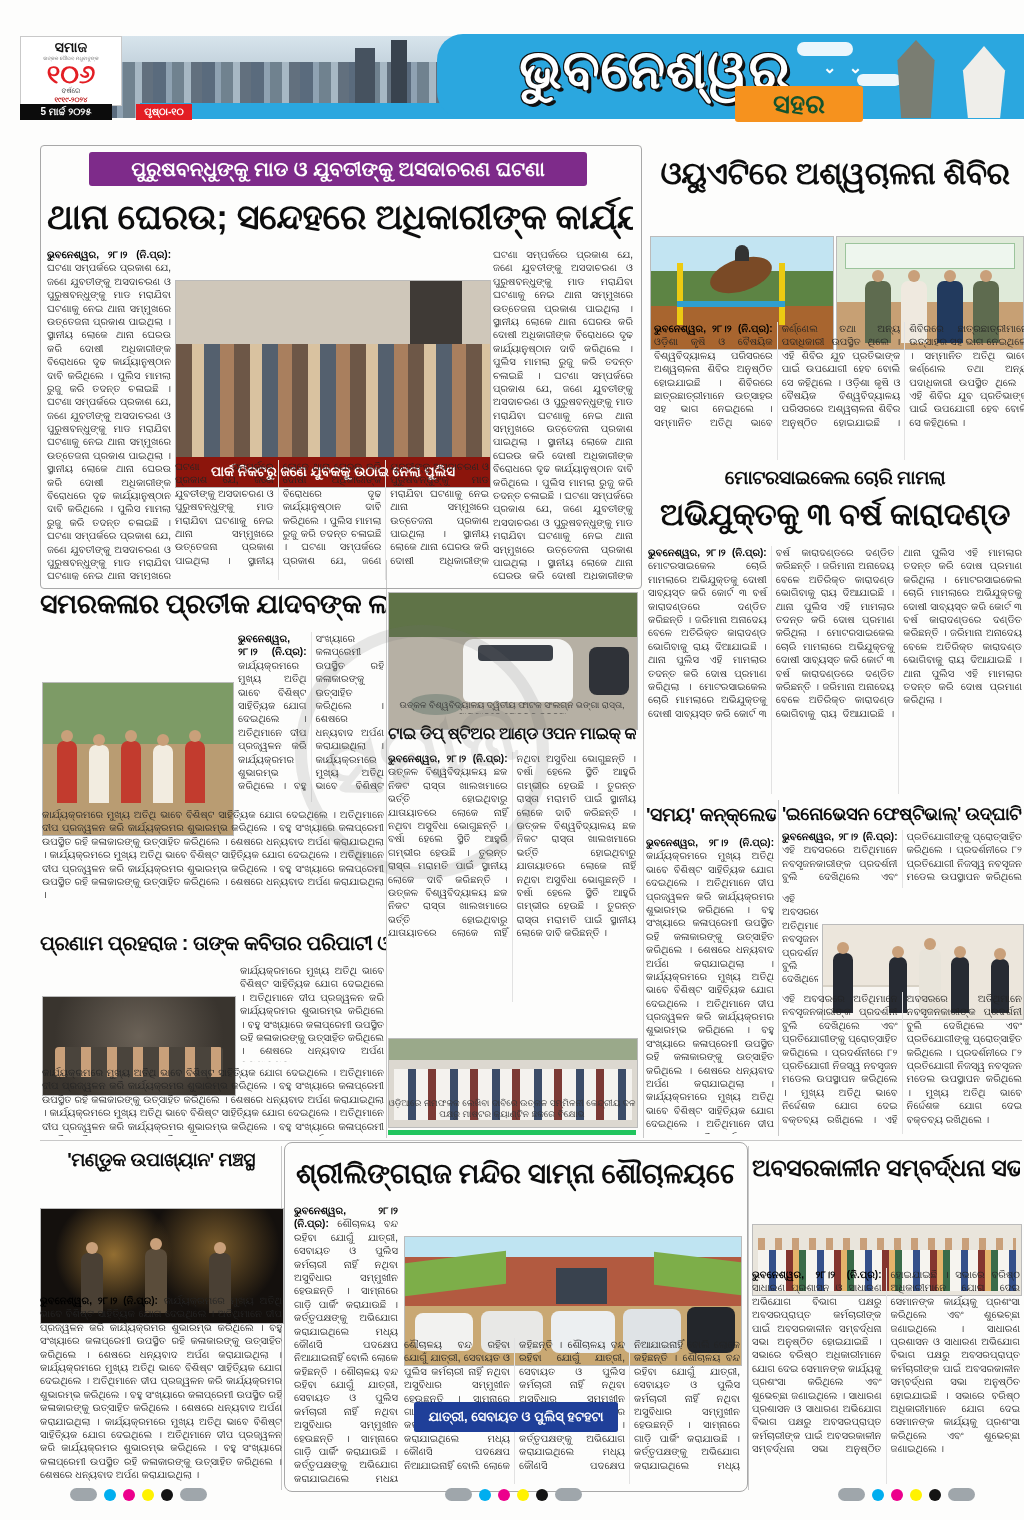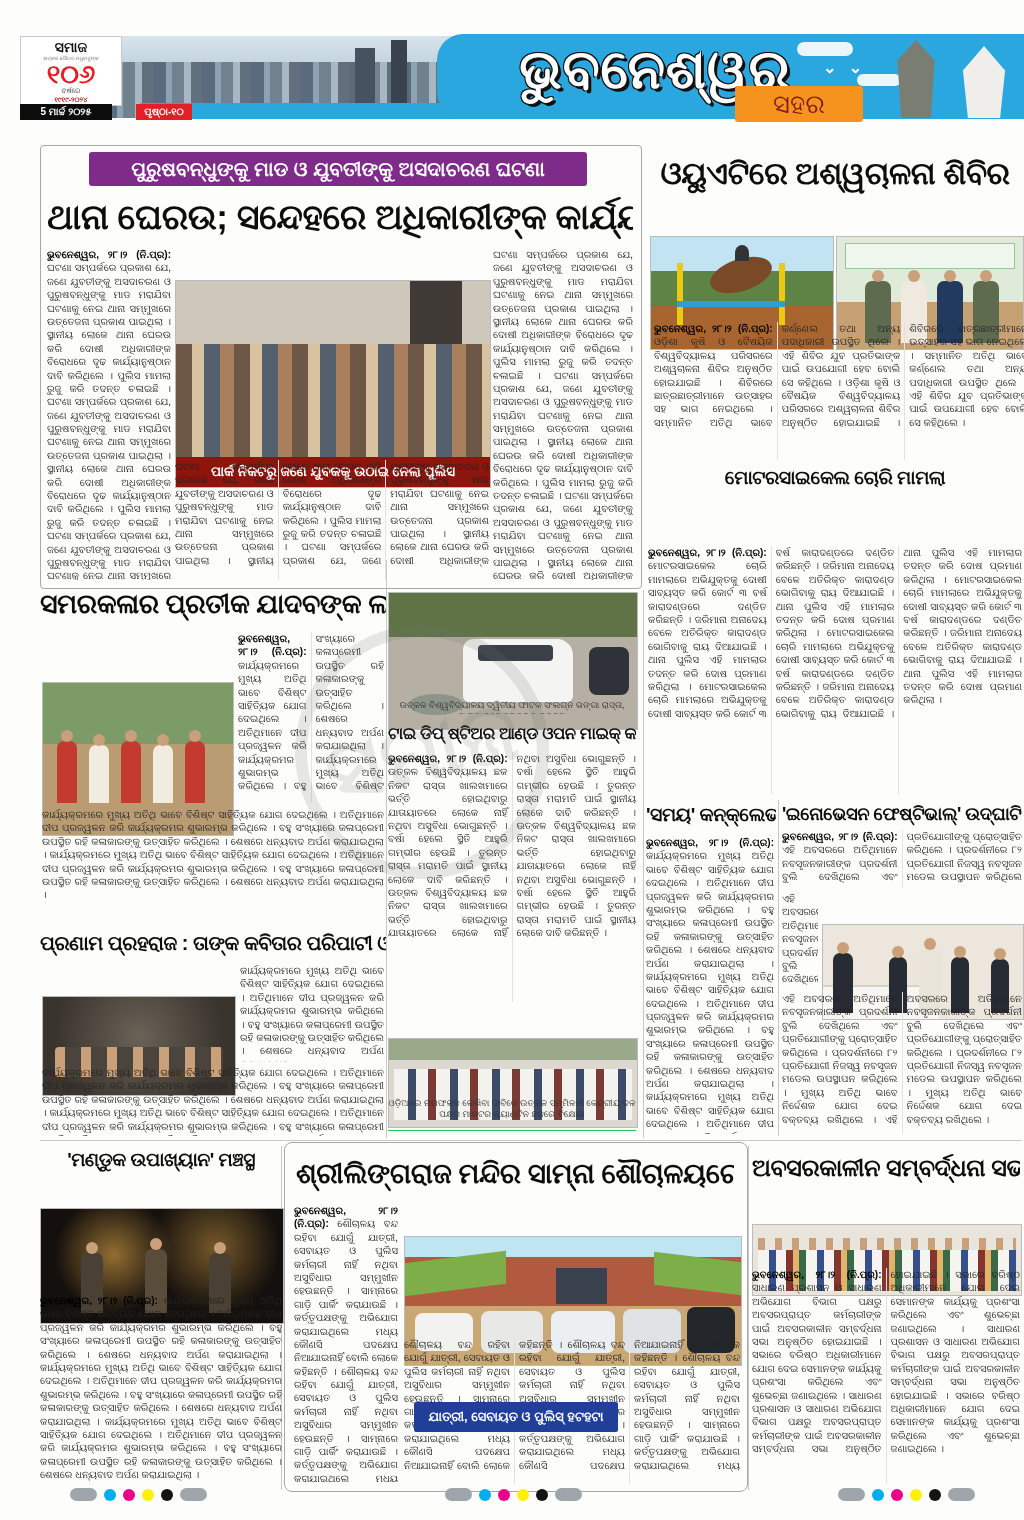--- a/index.html
+++ b/index.html
@@ -8,21 +8,21 @@
   .abs{position:absolute;}
   
   .skyline{background:linear-gradient(180deg,#d7e4ec 0%,#b9c9d4 55%,#9db0bd 100%);}
   .bldg{position:absolute;left:0;right:0;bottom:0;height:68%;
         background:repeating-linear-gradient(90deg,#5a6b7d 0 13px,#8fa2b2 13px 19px,#70828f 19px 31px,#a7b8c4 31px 38px,#62707e 38px 49px);}
   .tower{position:absolute;background:#46525f;}
   .strip{background:#2BA7DF;}
   .banner{background:#2BA7DF;border-radius:26px 0 0 26px;}
   .city-title{color:#fff;font-weight:800;font-size:54px;letter-spacing:1px;white-space:nowrap;
         text-shadow:3px 3px 0 #111,-1px -1px 0 #111,1px -1px 0 #111,-1px 1px 0 #111;}
-  .sec-box{background:#F6921E;color:#7f1d1d;font-size:26px;font-weight:400;display:flex;
+  .sec-box{background:#F6921E;color:#14532d;font-size:26px;font-weight:700;display:flex;
         align-items:center;justify-content:center;border-radius:3px;}
   .temple{position:absolute;bottom:0;}
   .t-dark{background:#7a7d72;clip-path:polygon(50% 0,80% 26%,74% 100%,26% 100%,20% 26%);}
   .t-white{background:#efeeea;clip-path:polygon(50% 0,84% 34%,76% 100%,24% 100%,16% 34%);}
   .cloud{position:absolute;background:#fff;border-radius:20px;opacity:.9;}
   .birds{position:absolute;color:#fff;font-size:16px;font-weight:700;letter-spacing:4px;}
   .logo-box{background:#fff;border:1px solid #c9c9c9;text-align:center;overflow:hidden;}
   .logo-name{font-weight:800;font-size:14px;color:#111;line-height:15px;margin-top:3px;}
   .logo-tag{font-size:5px;color:#666;line-height:6px;}
   .logo-years{color:#E31E24;font-size:26px;font-weight:800;line-height:26px;}
@@ -131,20 +131,21 @@
     <span class="fig" style="left:64px;top:44px;width:26px;height:62px;background:#efe9df;"></span>
     <span class="fig" style="left:100px;top:44px;width:26px;height:62px;background:#223a5e;"></span>
     <span class="fig" style="left:136px;top:44px;width:26px;height:62px;background:#5e6b4f;"></span>
   </div>
   <div class="abs body-t cols3" style="left:648px;top:322px;width:374px;height:138px;margin-left:6px;">
     <b class="dl">ଭୁବନେଶ୍ୱର, ୨୮।୨ (ନି.ପ୍ର):</b>
     <span>ଓଡ଼ିଶା କୃଷି ଓ ବୈଷୟିକ ବିଶ୍ୱବିଦ୍ୟାଳୟ ପରିସରରେ ଅଶ୍ୱଚାଳନା ଶିବିର ଅନୁଷ୍ଠିତ ହୋଇଯାଇଛି । ଶିବିରରେ ଛାତ୍ରଛାତ୍ରୀମାନେ ଉତ୍ସାହର ସହ ଭାଗ ନେଇଥିଲେ । ସମ୍ମାନିତ ଅତିଥି ଭାବେ କର୍ଣ୍ଣେଲ ତଥା ଅନ୍ୟ ପଦାଧିକାରୀ ଉପସ୍ଥିତ ଥିଲେ । ଏହି ଶିବିର ଯୁବ ପ୍ରତିଭାଙ୍କ ପାଇଁ ଉପଯୋଗୀ ହେବ ବୋଲି ସେ କହିଥିଲେ । ଓଡ଼ିଶା କୃଷି ଓ ବୈଷୟିକ ବିଶ୍ୱବିଦ୍ୟାଳୟ ପରିସରରେ ଅଶ୍ୱଚାଳନା ଶିବିର ଅନୁଷ୍ଠିତ ହୋଇଯାଇଛି । ଶିବିରରେ ଛାତ୍ରଛାତ୍ରୀମାନେ ଉତ୍ସାହର ସହ ଭାଗ ନେଇଥିଲେ । ସମ୍ମାନିତ ଅତିଥି ଭାବେ କର୍ଣ୍ଣେଲ ତଥା ଅନ୍ୟ ପଦାଧିକାରୀ ଉପସ୍ଥିତ ଥିଲେ । ଏହି ଶିବିର ଯୁବ ପ୍ରତିଭାଙ୍କ ପାଇଁ ଉପଯୋଗୀ ହେବ ବୋଲି ସେ କହିଥିଲେ ।</span>
   </div>
 
   <div class="abs hl" style="left:648px;top:466px;width:374px;height:24px;font-size:19px;line-height:24px;">ମୋଟରସାଇକେଲ ଚୋରି ମାମଲା</div>
+  <div class="abs hl" style="left:648px;top:490px;width:374px;height:50px;font-size:31px;line-height:50px;">ଅଭିଯୁକ୍ତକୁ ୩ ବର୍ଷ କାରାଦଣ୍ଡ</div>
   <div class="abs body-t cols3" style="left:648px;top:546px;width:374px;height:248px;">
     <b class="dl">ଭୁବନେଶ୍ୱର, ୨୮।୨ (ନି.ପ୍ର):</b>
     <span>ମୋଟରସାଇକେଲ ଚୋରି ମାମଲାରେ ଅଭିଯୁକ୍ତକୁ ଦୋଷୀ ସାବ୍ୟସ୍ତ କରି କୋର୍ଟ ୩ ବର୍ଷ କାରାଦଣ୍ଡରେ ଦଣ୍ଡିତ କରିଛନ୍ତି । ଜରିମାନା ଅନାଦେୟ ବେଳେ ଅତିରିକ୍ତ କାରାଦଣ୍ଡ ଭୋଗିବାକୁ ରାୟ ଦିଆଯାଇଛି । ଥାନା ପୁଲିସ ଏହି ମାମଲାର ତଦନ୍ତ କରି ଦୋଷ ପ୍ରମାଣ କରିଥିଲା । ମୋଟରସାଇକେଲ ଚୋରି ମାମଲାରେ ଅଭିଯୁକ୍ତକୁ ଦୋଷୀ ସାବ୍ୟସ୍ତ କରି କୋର୍ଟ ୩ ବର୍ଷ କାରାଦଣ୍ଡରେ ଦଣ୍ଡିତ କରିଛନ୍ତି । ଜରିମାନା ଅନାଦେୟ ବେଳେ ଅତିରିକ୍ତ କାରାଦଣ୍ଡ ଭୋଗିବାକୁ ରାୟ ଦିଆଯାଇଛି । ଥାନା ପୁଲିସ ଏହି ମାମଲାର ତଦନ୍ତ କରି ଦୋଷ ପ୍ରମାଣ କରିଥିଲା । ମୋଟରସାଇକେଲ ଚୋରି ମାମଲାରେ ଅଭିଯୁକ୍ତକୁ ଦୋଷୀ ସାବ୍ୟସ୍ତ କରି କୋର୍ଟ ୩ ବର୍ଷ କାରାଦଣ୍ଡରେ ଦଣ୍ଡିତ କରିଛନ୍ତି । ଜରିମାନା ଅନାଦେୟ ବେଳେ ଅତିରିକ୍ତ କାରାଦଣ୍ଡ ଭୋଗିବାକୁ ରାୟ ଦିଆଯାଇଛି । ଥାନା ପୁଲିସ ଏହି ମାମଲାର ତଦନ୍ତ କରି ଦୋଷ ପ୍ରମାଣ କରିଥିଲା । ମୋଟରସାଇକେଲ ଚୋରି ମାମଲାରେ ଅଭିଯୁକ୍ତକୁ ଦୋଷୀ ସାବ୍ୟସ୍ତ କରି କୋର୍ଟ ୩ ବର୍ଷ କାରାଦଣ୍ଡରେ ଦଣ୍ଡିତ କରିଛନ୍ତି । ଜରିମାନା ଅନାଦେୟ ବେଳେ ଅତିରିକ୍ତ କାରାଦଣ୍ଡ ଭୋଗିବାକୁ ରାୟ ଦିଆଯାଇଛି । ଥାନା ପୁଲିସ ଏହି ମାମଲାର ତଦନ୍ତ କରି ଦୋଷ ପ୍ରମାଣ କରିଥିଲା ।</span>
   </div>
 
   <div class="abs hl-l" style="left:646px;top:800px;width:130px;height:30px;font-size:19px;line-height:30px;">'ସମୟ' କନ୍‌କ୍ଲେଭ୍</div>
   <div class="abs body-t" style="left:646px;top:836px;width:128px;height:298px;">
     <b class="dl">ଭୁବନେଶ୍ୱର, ୨୮।୨ (ନି.ପ୍ର):</b>
     <span>କାର୍ଯ୍ୟକ୍ରମରେ ମୁଖ୍ୟ ଅତିଥି ଭାବେ ବିଶିଷ୍ଟ ସାହିତ୍ୟିକ ଯୋଗ ଦେଇଥିଲେ । ଅତିଥିମାନେ ଦୀପ ପ୍ରଜ୍ୱଳନ କରି କାର୍ଯ୍ୟକ୍ରମର ଶୁଭାରମ୍ଭ କରିଥିଲେ । ବହୁ ସଂଖ୍ୟାରେ କଳାପ୍ରେମୀ ଉପସ୍ଥିତ ରହି କଳାକାରଙ୍କୁ ଉତ୍ସାହିତ କରିଥିଲେ । ଶେଷରେ ଧନ୍ୟବାଦ ଅର୍ପଣ କରାଯାଇଥିଲା । କାର୍ଯ୍ୟକ୍ରମରେ ମୁଖ୍ୟ ଅତିଥି ଭାବେ ବିଶିଷ୍ଟ ସାହିତ୍ୟିକ ଯୋଗ ଦେଇଥିଲେ । ଅତିଥିମାନେ ଦୀପ ପ୍ରଜ୍ୱଳନ କରି କାର୍ଯ୍ୟକ୍ରମର ଶୁଭାରମ୍ଭ କରିଥିଲେ । ବହୁ ସଂଖ୍ୟାରେ କଳାପ୍ରେମୀ ଉପସ୍ଥିତ ରହି କଳାକାରଙ୍କୁ ଉତ୍ସାହିତ କରିଥିଲେ । ଶେଷରେ ଧନ୍ୟବାଦ ଅର୍ପଣ କରାଯାଇଥିଲା । କାର୍ଯ୍ୟକ୍ରମରେ ମୁଖ୍ୟ ଅତିଥି ଭାବେ ବିଶିଷ୍ଟ ସାହିତ୍ୟିକ ଯୋଗ ଦେଇଥିଲେ । ଅତିଥିମାନେ ଦୀପ ପ୍ରଜ୍ୱଳନ କରି କାର୍ଯ୍ୟକ୍ରମର ଶୁଭାରମ୍ଭ କରିଥିଲେ । ବହୁ ସଂଖ୍ୟାରେ କଳାପ୍ରେମୀ ଉପସ୍ଥିତ ରହି କଳାକାରଙ୍କୁ ଉତ୍ସାହିତ କରିଥିଲେ । ଶେଷରେ ଧନ୍ୟବାଦ ଅର୍ପଣ କରାଯାଇଥିଲା ।</span>
   </div>
@@ -197,21 +198,21 @@
   <div class="abs cap-line" style="left:388px;top:700px;width:248px;height:14px;">ଉତ୍କଳ ବିଶ୍ୱବିଦ୍ୟାଳୟ ଦ୍ୱିତୀୟ ଫାଟକ ସଂଲଗ୍ନ ଭଙ୍ଗା ରାସ୍ତା, ଯାତାୟାତରେ ଲୋକଙ୍କ ଦୁରବସ୍ଥା</div>
   <div class="abs hl" style="left:388px;top:716px;width:248px;height:34px;font-size:16.5px;line-height:34px;">ଟାଇ ଡିପ୍ ଷ୍ଟିଅର ଆଣ୍ଡ ଓପନ ମାଇକ୍ କନେକ୍ଟ କାର୍ଯ୍ୟକ୍ରମ</div>
   <div class="abs body-t cols2" style="left:388px;top:752px;width:248px;height:250px;">
     <b class="dl">ଭୁବନେଶ୍ୱର, ୨୮।୨ (ନି.ପ୍ର):</b>
     <span>ଉତ୍କଳ ବିଶ୍ୱବିଦ୍ୟାଳୟ ଛକ ନିକଟ ରାସ୍ତା ଖାଲଖମାରେ ଭର୍ତ୍ତି ହୋଇଥିବାରୁ ଯାତାୟାତରେ ଲୋକେ ନାହିଁ ନଥିବା ଅସୁବିଧା ଭୋଗୁଛନ୍ତି । ବର୍ଷା ହେଲେ ସ୍ଥିତି ଆହୁରି ଗମ୍ଭୀର ହେଉଛି । ତୁରନ୍ତ ରାସ୍ତା ମରାମତି ପାଇଁ ସ୍ଥାନୀୟ ଲୋକେ ଦାବି କରିଛନ୍ତି । ଉତ୍କଳ ବିଶ୍ୱବିଦ୍ୟାଳୟ ଛକ ନିକଟ ରାସ୍ତା ଖାଲଖମାରେ ଭର୍ତ୍ତି ହୋଇଥିବାରୁ ଯାତାୟାତରେ ଲୋକେ ନାହିଁ ନଥିବା ଅସୁବିଧା ଭୋଗୁଛନ୍ତି । ବର୍ଷା ହେଲେ ସ୍ଥିତି ଆହୁରି ଗମ୍ଭୀର ହେଉଛି । ତୁରନ୍ତ ରାସ୍ତା ମରାମତି ପାଇଁ ସ୍ଥାନୀୟ ଲୋକେ ଦାବି କରିଛନ୍ତି । ଉତ୍କଳ ବିଶ୍ୱବିଦ୍ୟାଳୟ ଛକ ନିକଟ ରାସ୍ତା ଖାଲଖମାରେ ଭର୍ତ୍ତି ହୋଇଥିବାରୁ ଯାତାୟାତରେ ଲୋକେ ନାହିଁ ନଥିବା ଅସୁବିଧା ଭୋଗୁଛନ୍ତି । ବର୍ଷା ହେଲେ ସ୍ଥିତି ଆହୁରି ଗମ୍ଭୀର ହେଉଛି । ତୁରନ୍ତ ରାସ୍ତା ମରାମତି ପାଇଁ ସ୍ଥାନୀୟ ଲୋକେ ଦାବି କରିଛନ୍ତି ।</span>
   </div>
   <div class="ph" style="left:388px;top:1006px;width:248px;height:88px;">
     <div class="abs" style="inset:0;background:linear-gradient(180deg,#9aa98a 0 24%,#dcd8d0 24%);"></div>
     <div class="abs" style="left:2%;right:2%;bottom:8%;height:58%;background:repeating-linear-gradient(90deg,#f4f2ee 0 14px,#3c4c68 14px 22px,#f4f2ee 22px 34px,#7c3a35 34px 42px);"></div>
   </div>
-  <div class="abs cap-line" style="left:388px;top:1098px;width:248px;height:32px;border-bottom:1px solid #22c55e;">ଓଡ଼ିଆରେ ନାମଫଳକ ଲେଖିବା ଦାବିରେ ଉତ୍କଳ ସମ୍ମିଳନୀ କେନ୍ଦ୍ରୀୟ ଦଳ ପକ୍ଷରୁ ମାଷ୍ଟର କ୍ୟାଣ୍ଟିନ ଛକରେ ବିକ୍ଷୋଭ</div>
+  <div class="abs cap-line" style="left:388px;top:1098px;width:248px;height:32px;border-bottom:5px solid #22c55e;">ଓଡ଼ିଆରେ ନାମଫଳକ ଲେଖିବା ଦାବିରେ ଉତ୍କଳ ସମ୍ମିଳନୀ କେନ୍ଦ୍ରୀୟ ଦଳ ପକ୍ଷରୁ ମାଷ୍ଟର କ୍ୟାଣ୍ଟିନ ଛକରେ ବିକ୍ଷୋଭ</div>
 
   <div class="abs wm" style="left:295px;top:625px;width:230px;height:230px;">
     <span>ସମାଜ</span>
   </div>
 
   <div class="abs hl-l" style="left:40px;top:926px;width:346px;height:34px;font-size:20px;line-height:34px;">ପ୍ରଣାମ ପ୍ରହରାଜ : ତାଙ୍କ କବିତାର ପରିପାଟୀ ଓ ସୌନ୍ଦର୍ଯ୍ୟ ସମ୍ପୂର୍ଣ୍ଣ ଶାସ୍ତ୍ରୀୟ</div>
   <div class="ph" style="left:42px;top:964px;width:192px;height:98px;">
     <div class="abs" style="inset:0;background:radial-gradient(circle at 50% 40%,#6b6257,#39342e 75%);"></div>
     <div class="abs" style="left:6%;right:6%;bottom:18%;height:30px;background:repeating-linear-gradient(90deg,#c9a07a 0 10px,#4a443c 10px 26px);border-radius:4px;"></div>
   </div>

